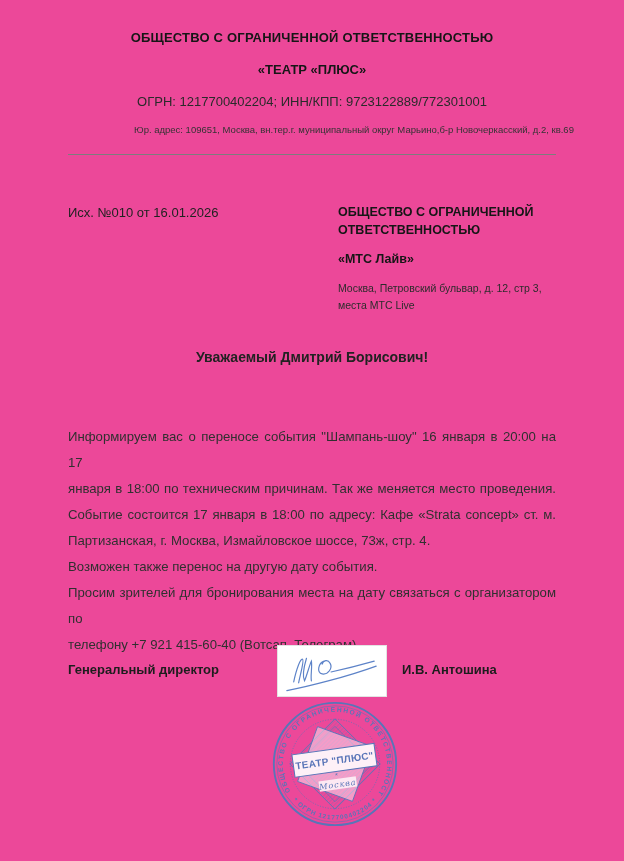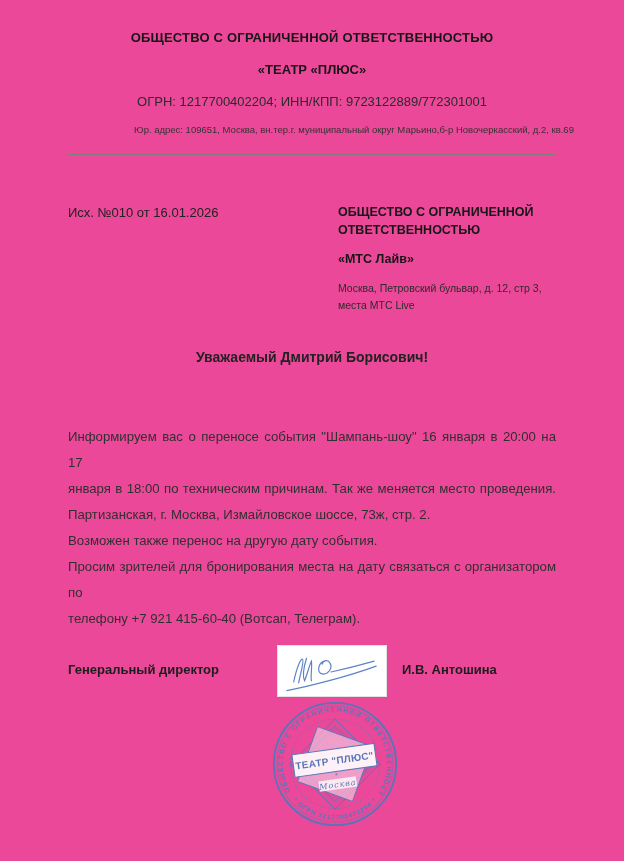--- a/index.html
+++ b/index.html
@@ -65,21 +65,22 @@
       <div>Москва, Петровский бульвар, д. 12, стр 3,</div>
       <div>места МТС Live</div>
     </div>
   </div>
 
   <div class="greeting">Уважаемый Дмитрий Борисович!</div>
 
   <div class="letter-body">
     <div class="bl j">Информируем вас о переносе события "Шампань-шоу" 16 января в 20:00 на 17</div>
     <div class="bl j">января в 18:00 по техническим причинам. Так же меняется место проведения.</div>
-    <div class="bl">Партизанская, г. Москва, Измайловское шоссе, 73ж, стр. 2.</div>
+    <div class="bl j">Событие состоится 17 января в 18:00 по адресу: Кафе «Strata concept» ст. м.</div>
+    <div class="bl">Партизанская, г. Москва, Измайловское шоссе, 73ж, стр. 4.</div>
     <div class="bl">Возможен также перенос на другую дату события.</div>
     <div class="bl j">Просим зрителей для бронирования места на дату связаться с организатором по</div>
     <div class="bl">телефону +7 921 415-60-40 (Вотсап, Телеграм).</div>
   </div>
 
   <div class="sig-role">Генеральный директор</div>
 
   <div class="sig-box">
     <svg viewBox="0 0 110 50">
       <g fill="none" stroke="#5d83c8" stroke-width="1.2" stroke-linecap="round">

